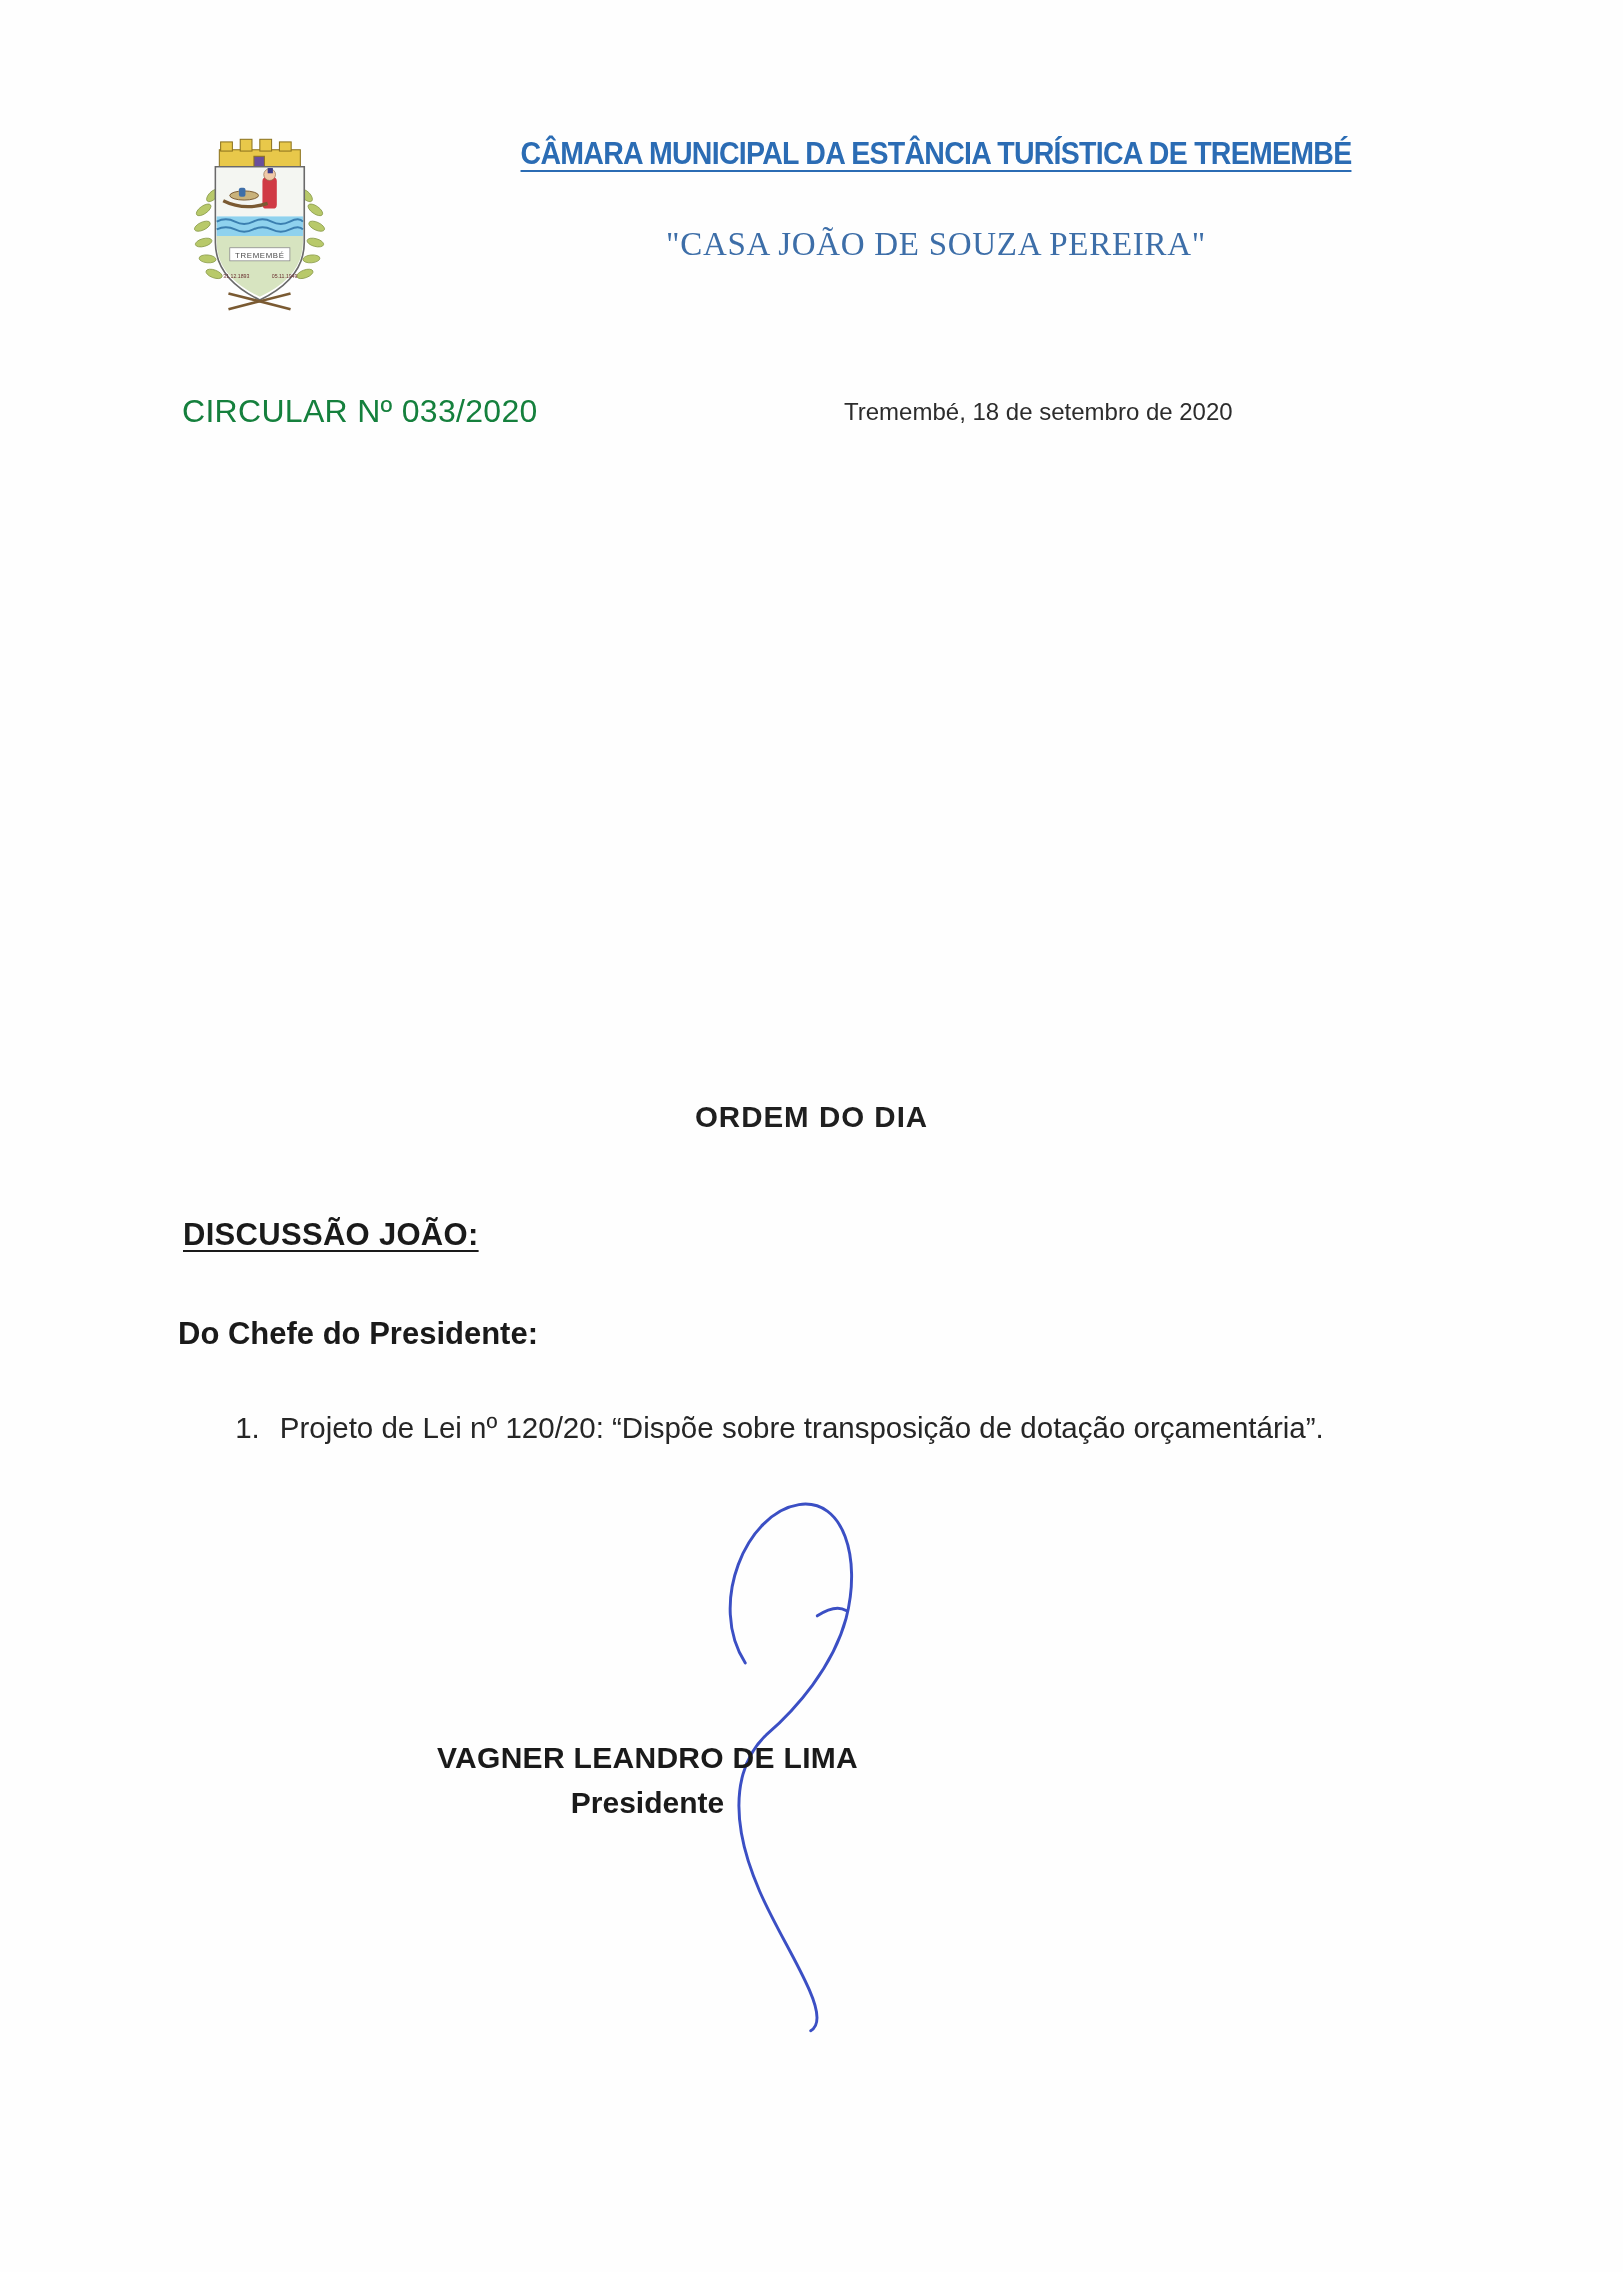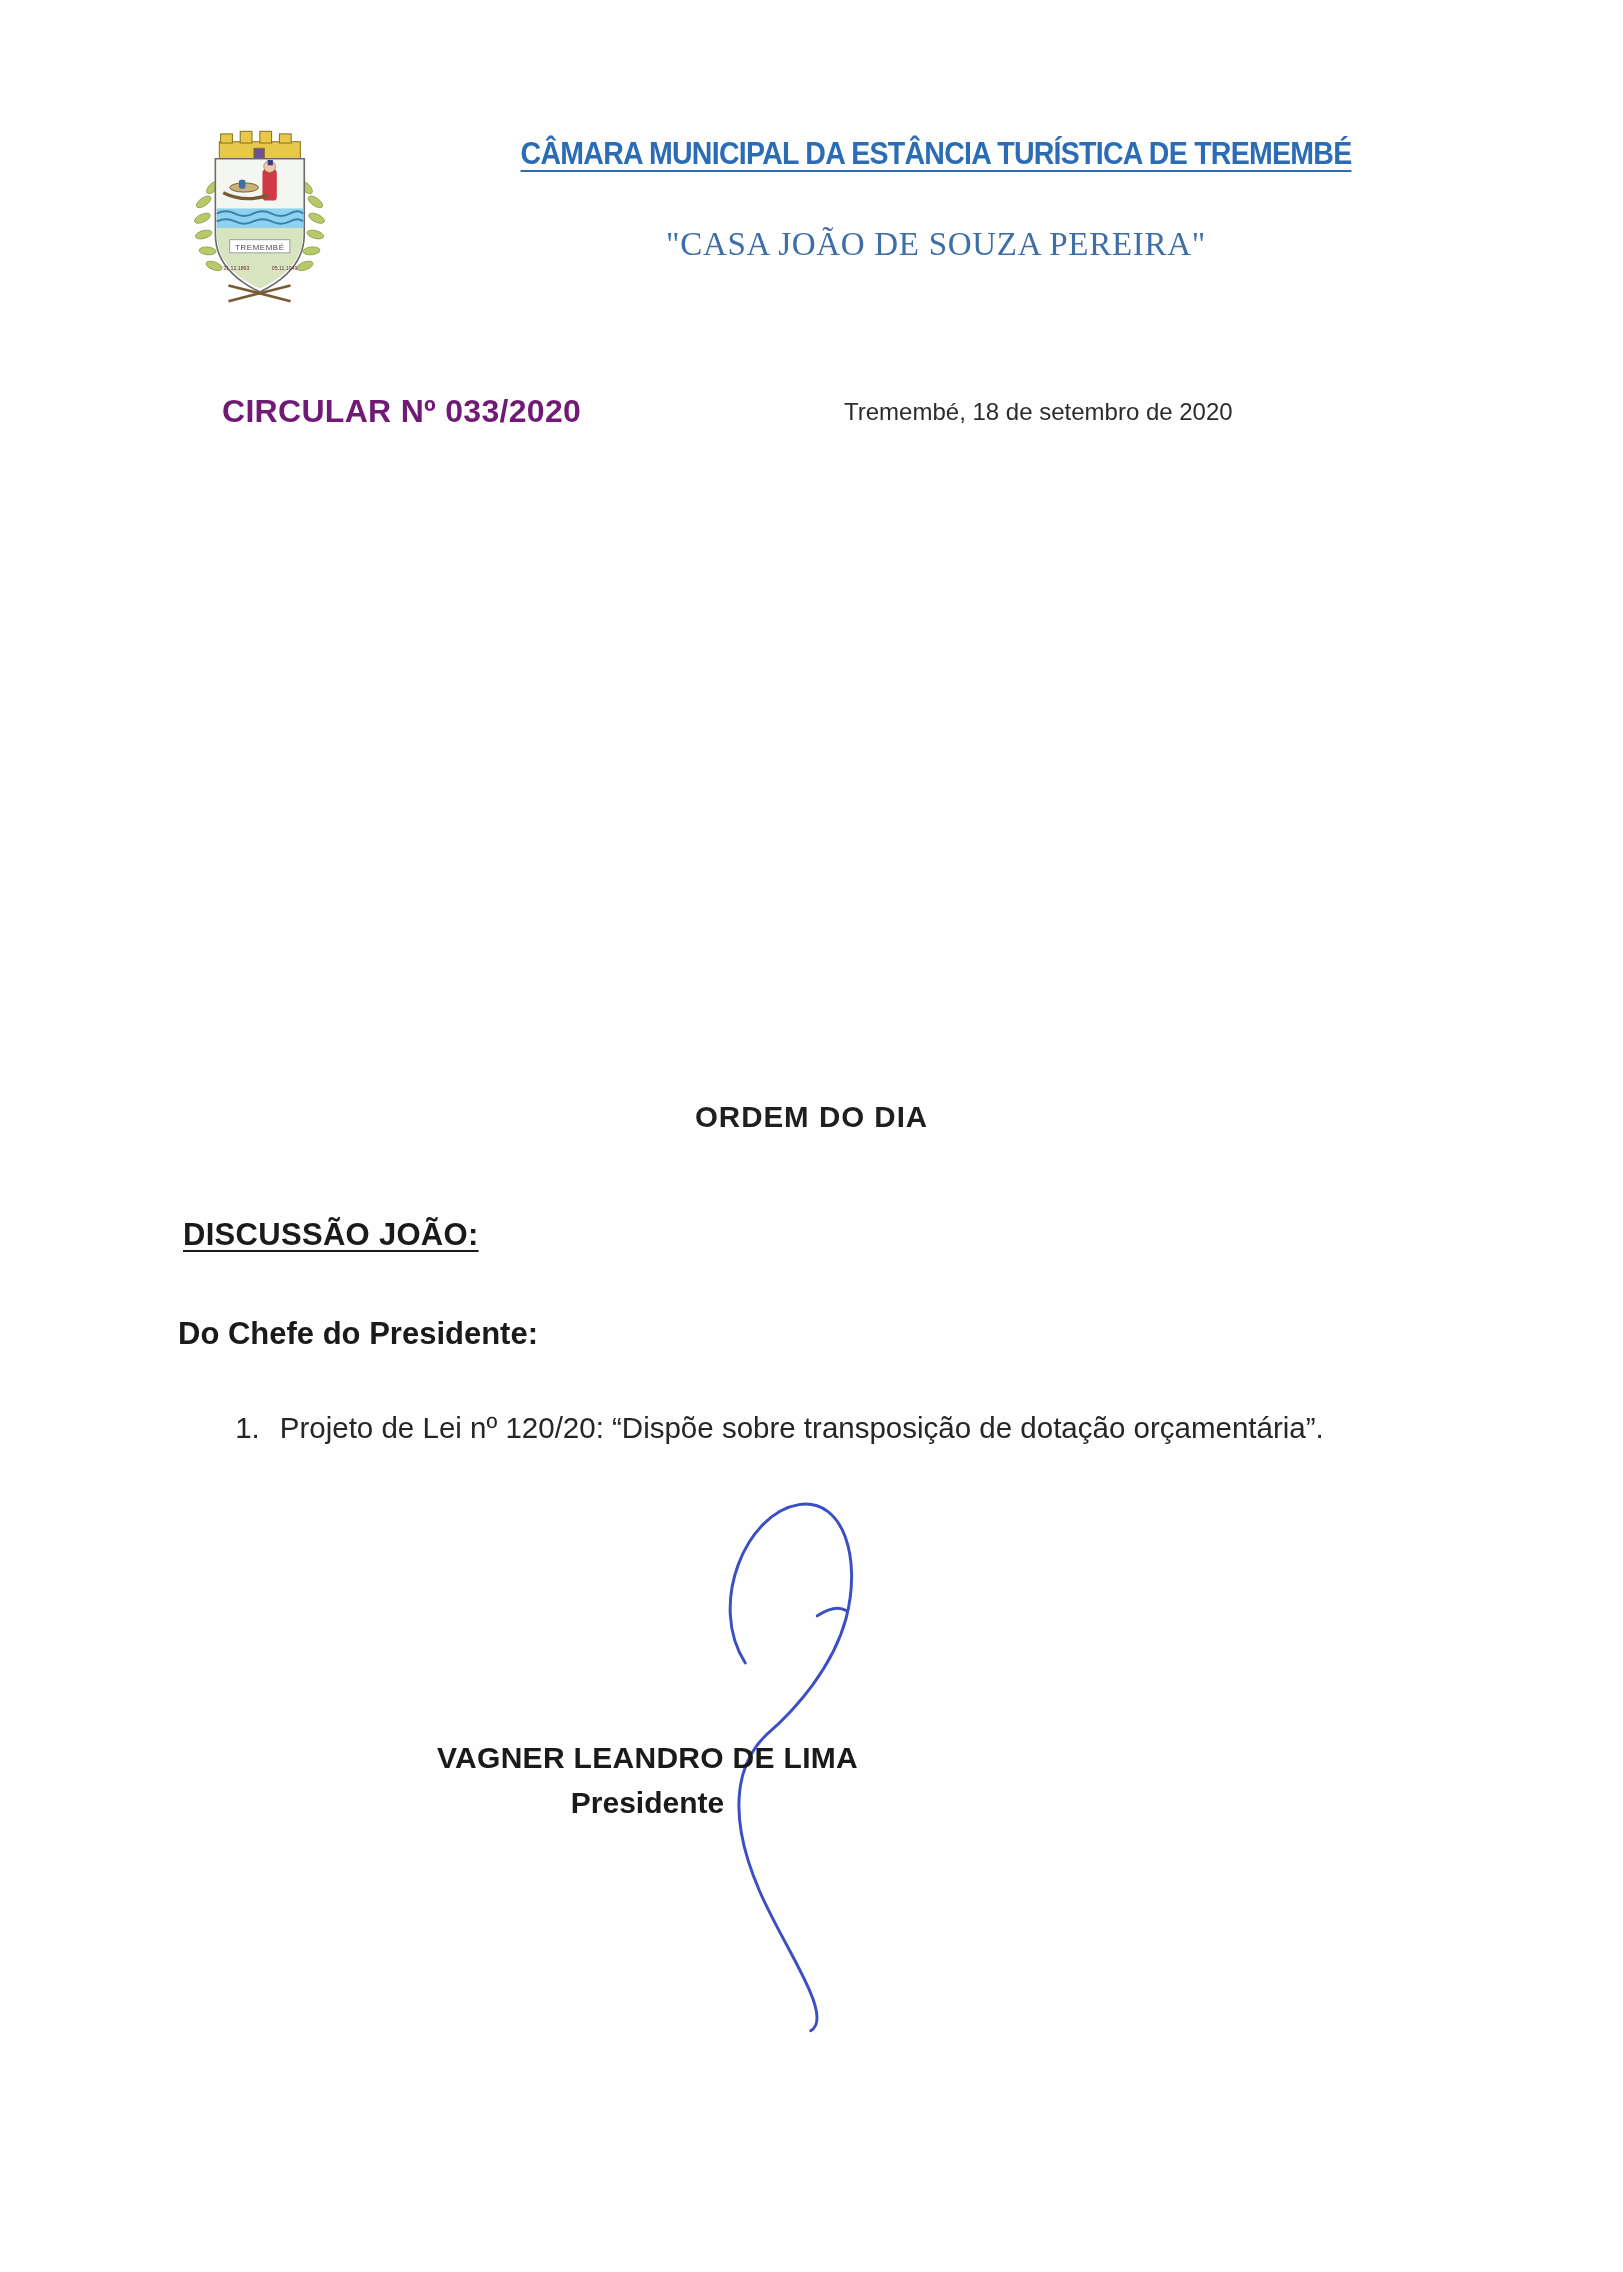--- a/index.html
+++ b/index.html
@@ -30,21 +30,21 @@
     position: absolute;
     left: 0;
     top: 111px;
     width: 1623px;
     height: 236px;
   }
 
   .crest {
     position: absolute;
     left: 189px;
-    top: 19px;
+    top: 27px;
     width: 141px;
     height: 196px;
     text-decoration: underline;
   }
 
   .crest svg { display: block; }
 
   .header-title {
     position: absolute;
     left: 419px;
@@ -75,25 +75,24 @@
     color: #3d6ea8;
     letter-spacing: 0.7px;
     white-space: nowrap;
   }
 
   
   .circular-no {
     position: absolute;
     left: 182px;
     top: 393px;
-    font-weight: bold;
+    font-weight: normal;
     font-size: 32px;
     letter-spacing: 0.3px;
-    color: #701a75;
-    margin-left: 40px;
+    color: #15803d;
   }
 
   .circular-date {
     position: absolute;
     left: 844px;
     top: 398px;
     font-size: 24px;
     color: #2c2c2c;
   }
 

